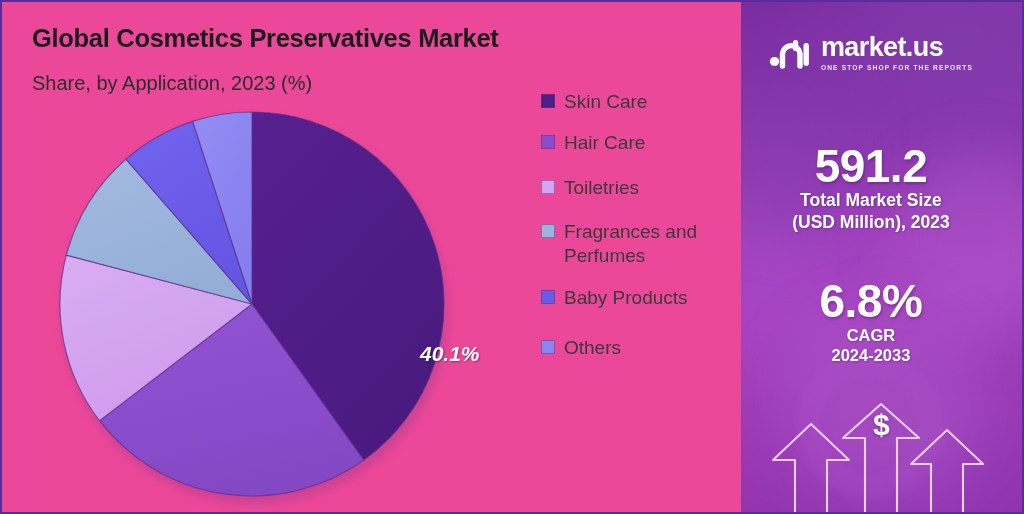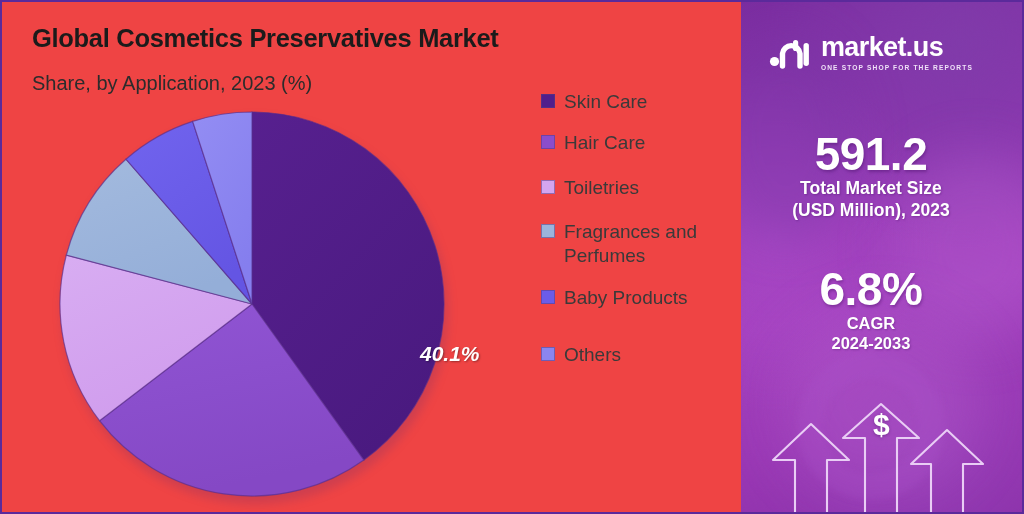--- a/index.html
+++ b/index.html
@@ -12,21 +12,21 @@
   #infographic {
     position: relative;
     width: 1024px; height: 514px;
     display: flex;
   }
 
   
   #left-panel {
     position: relative;
     width: 817px; height: 514px;
-    background: #ef4444;
+    background: #ec4899;
     border: 2px solid #5b2a9b;
     border-right: none;
   }
 
   #chart-title {
     position: absolute;
     left: 30px; top: 22px;
     font-size: 25.5px;
     font-weight: bold;
     color: #1b1b1b;
@@ -163,21 +163,21 @@
   #logo-tagline {
     margin-top: 3px;
     font-size: 6.6px;
     font-weight: bold;
     color: #f0e2f8;
     letter-spacing: 1.15px;
     white-space: nowrap;
   }
 
   
-  #stats { position: absolute; left: 0; top: 128px; width: 260px; text-align: center; }
+  #stats { position: absolute; left: 0; top: 140px; width: 260px; text-align: center; }
   .stat-value {
     font-size: 46px;
     font-weight: bold;
     color: #ffffff;
     line-height: 1.05;
     letter-spacing: -0.5px;
     text-shadow: 1px 2px 3px rgba(60,10,90,0.35);
   }
   .stat-caption {
     font-size: 17.5px;
@@ -266,21 +266,21 @@
       <div class="legend-item" style="margin-bottom:20px">
         <span class="legend-swatch" style="background:#D4A5F0"></span>
         <span class="legend-label">Toiletries</span>
       </div>
 
       <div class="legend-item" style="">
         <span class="legend-swatch" style="background:#9CB4DC"></span>
         <span class="legend-label">Fragrances and Perfumes</span>
       </div>
 
-      <div class="legend-item" style="margin-bottom:33px">
+      <div class="legend-item" style="margin-bottom:26px">
         <span class="legend-swatch" style="background:#6B5CE8"></span>
         <span class="legend-label">Baby Products</span>
       </div>
 
       <div class="legend-item" style="margin-bottom:12px">
         <span class="legend-swatch" style="background:#8B85F0"></span>
         <span class="legend-label">Others</span>
       </div>
 
     </div>

